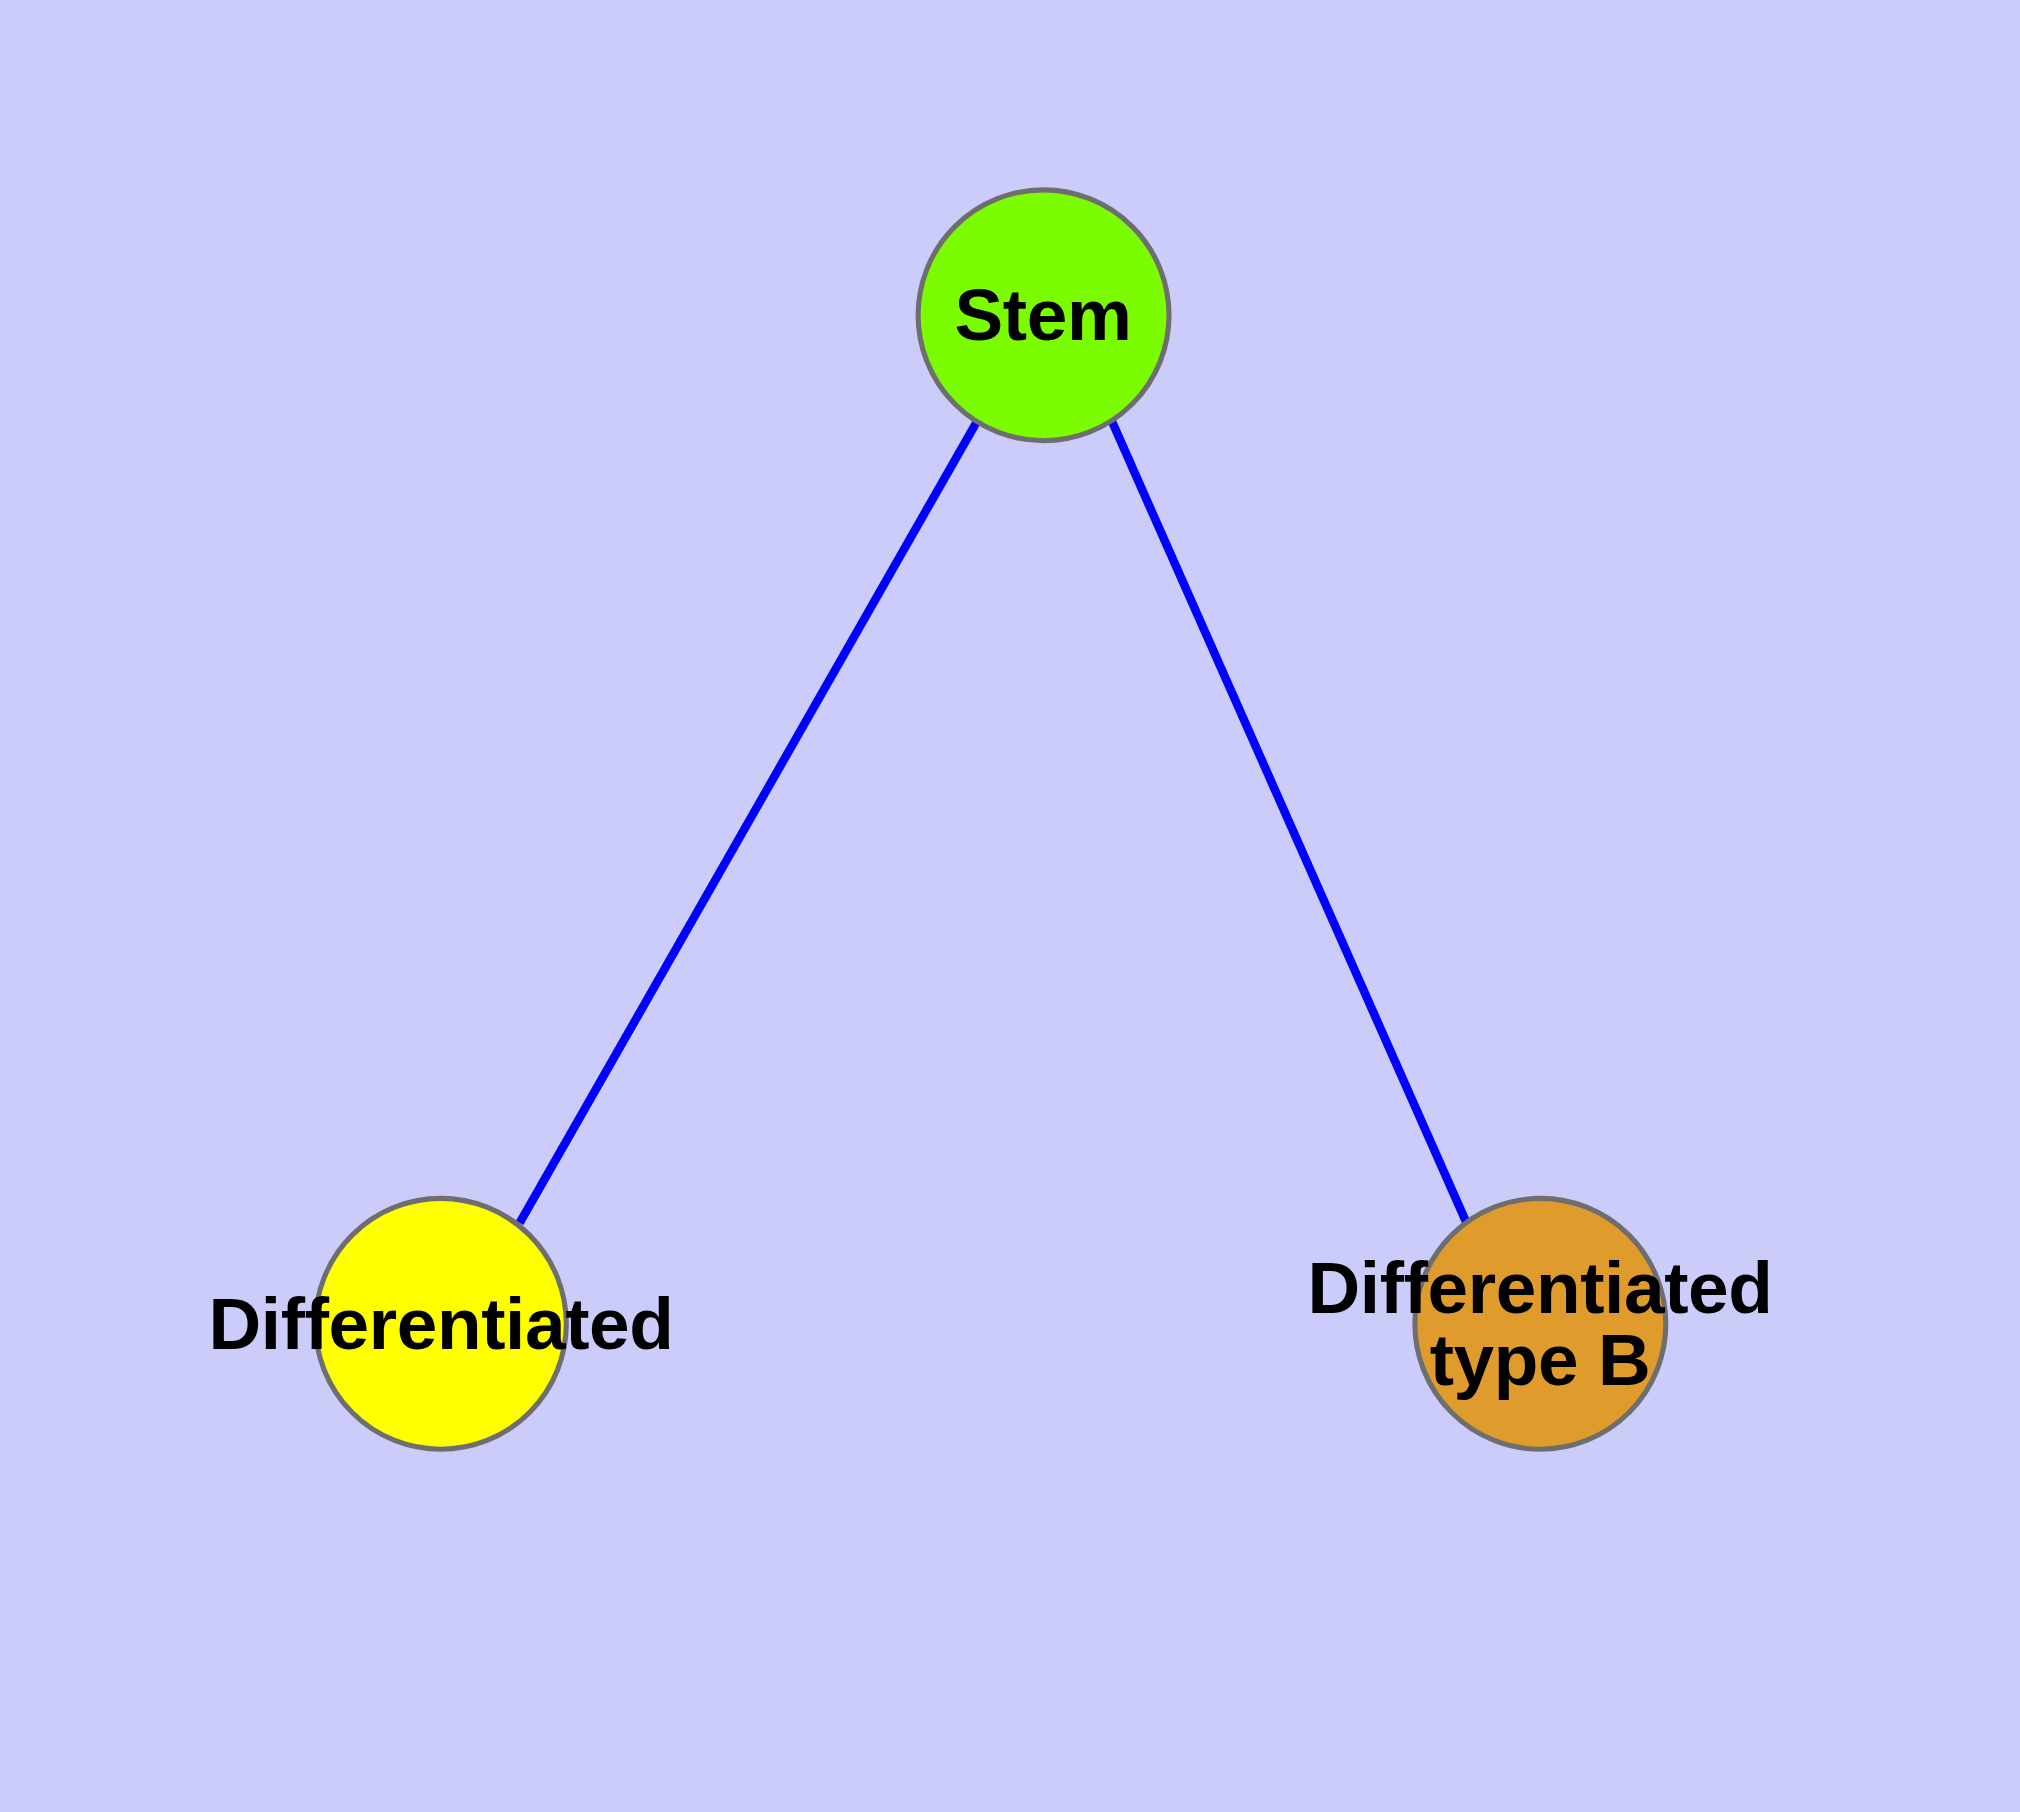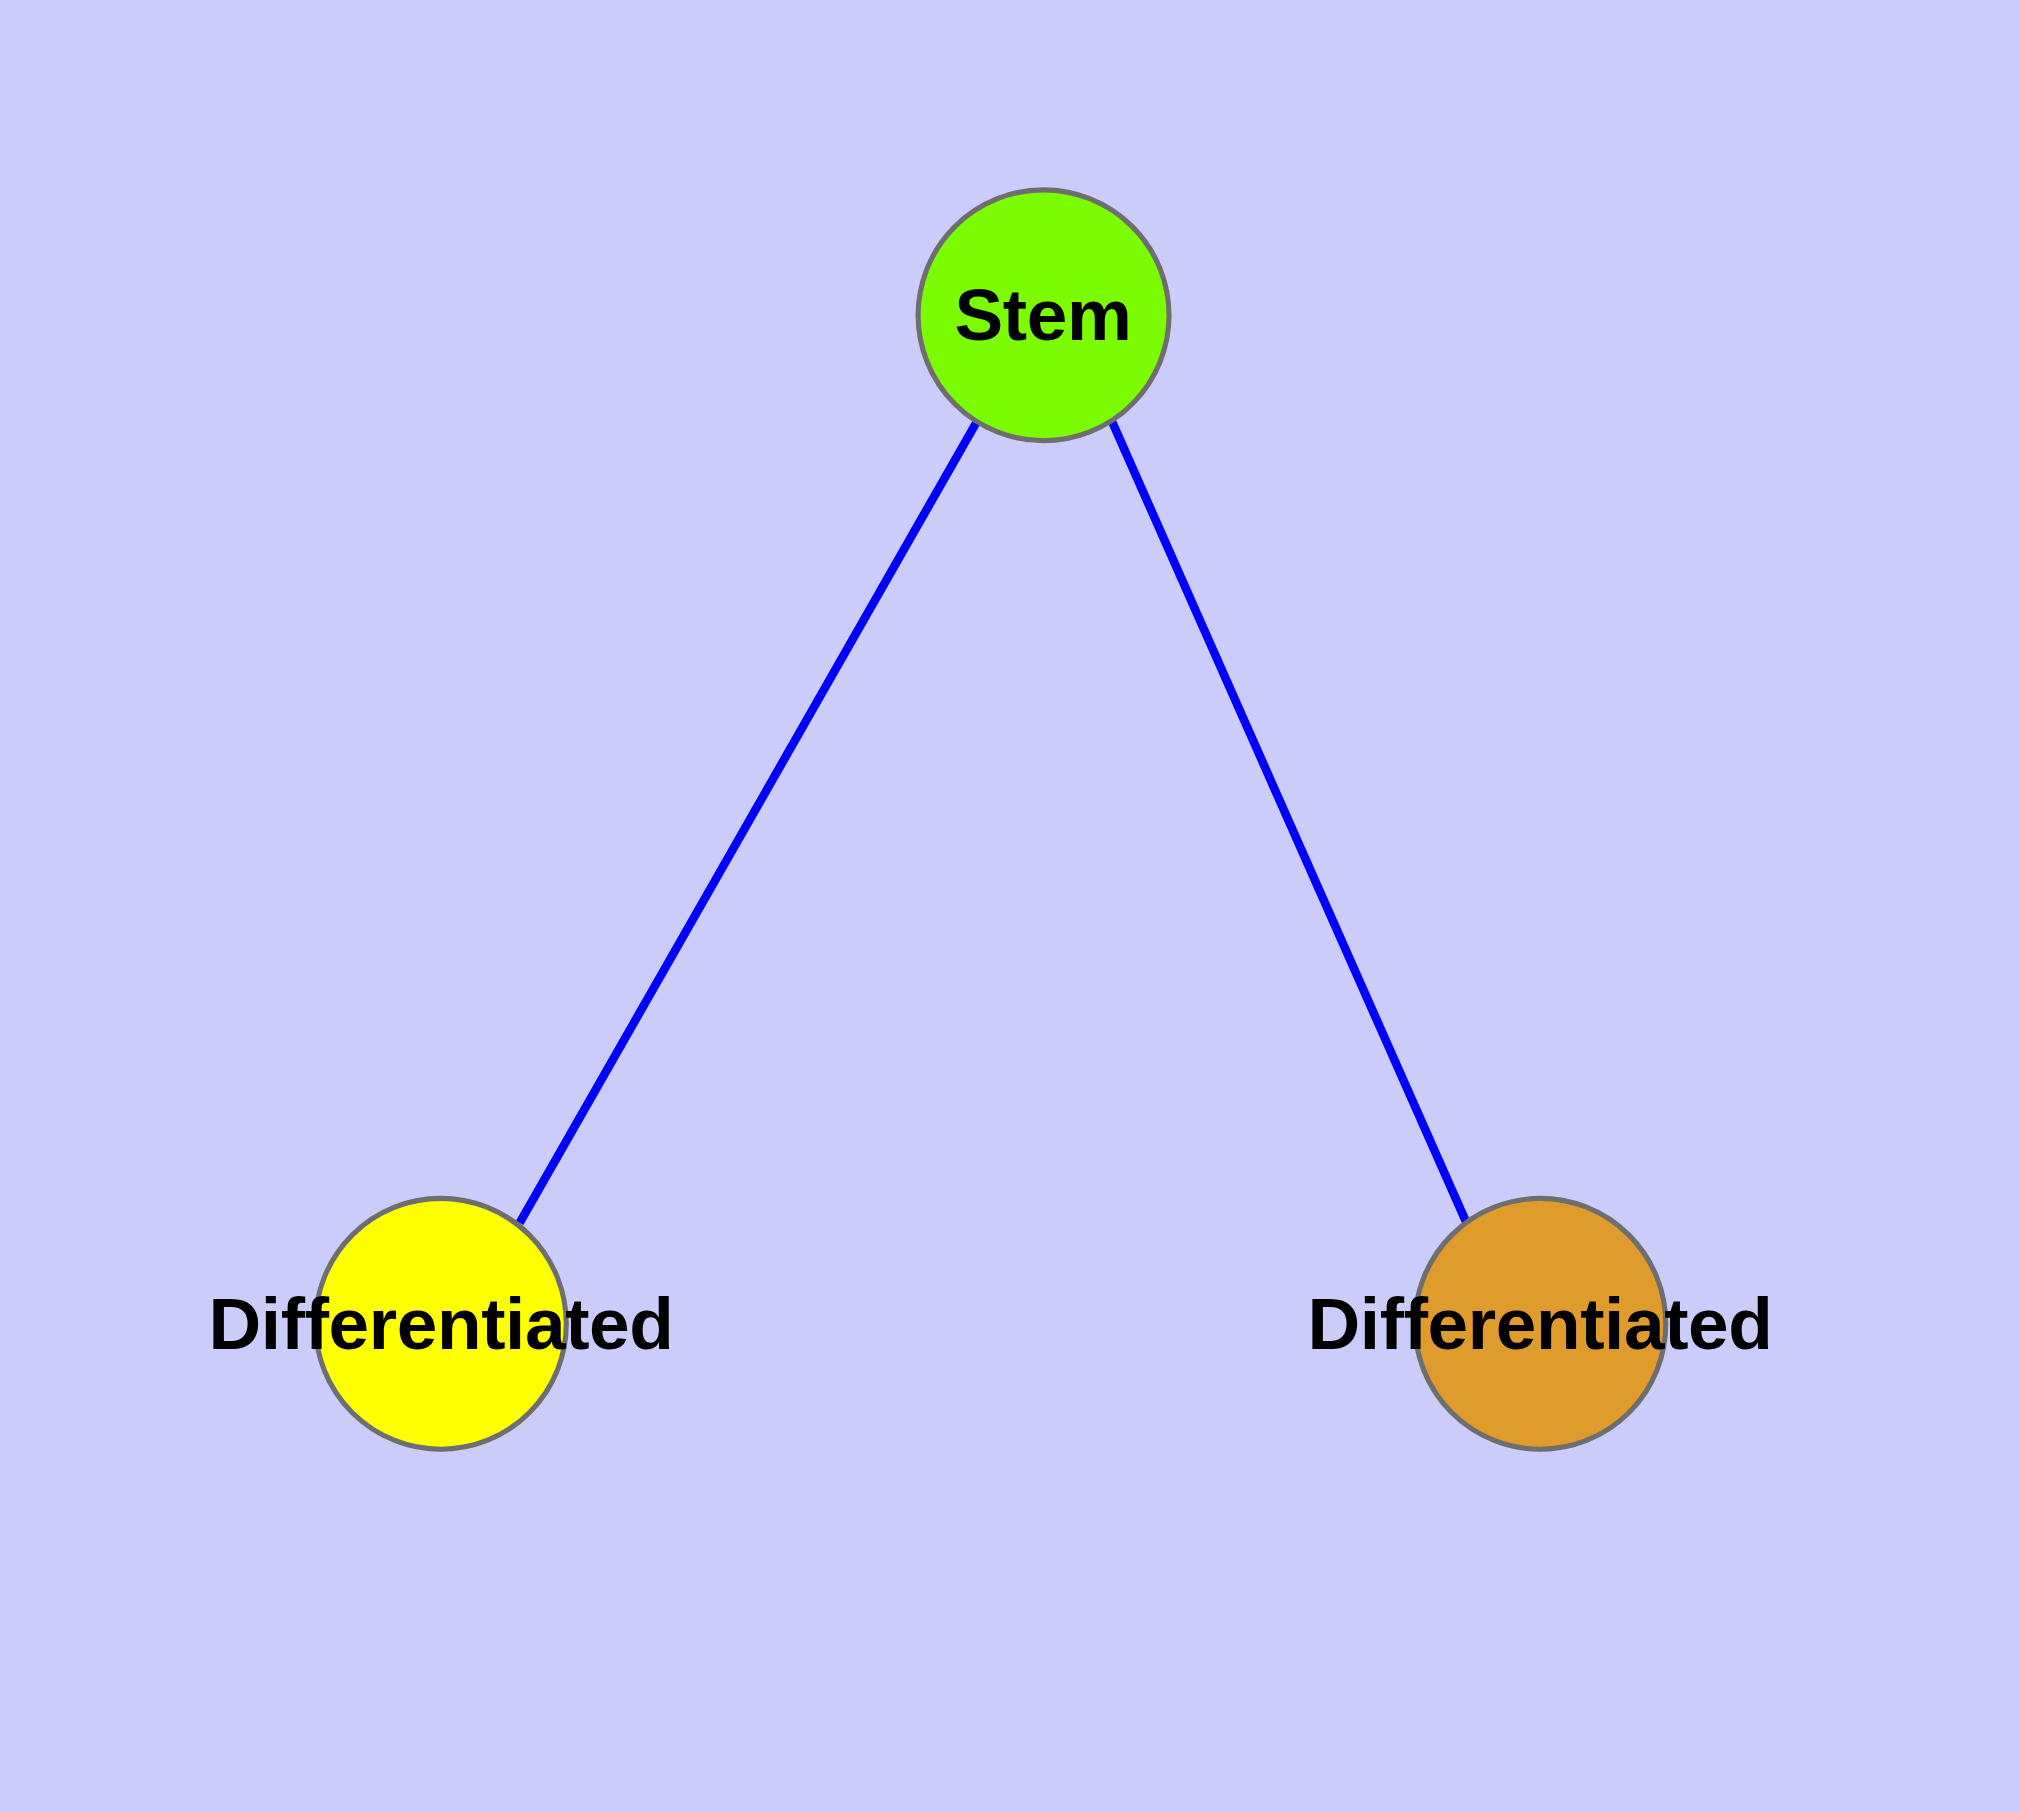--- a/index.html
+++ b/index.html
@@ -52,17 +52,17 @@
     <g id="node-layer">
         <circle cx="1231" cy="372" r="148" fill="#7cfc00" stroke="#6e6e6e" stroke-width="6"></circle>
         <circle cx="520" cy="1562" r="148" fill="#ffff00" stroke="#6e6e6e" stroke-width="6"></circle>
         <circle cx="1817" cy="1562" r="148" fill="#e09b2d" stroke="#6e6e6e" stroke-width="6"></circle>
       </g>
   </svg>
 
   <div id="label-layer">
       <div class="node-label" style="left: 1043px; top: 315px; color: rgb(0, 0, 0); font-size: 73px;"><div>Stem</div></div>
       <div class="node-label" style="left: 441px; top: 1324px; color: rgb(0, 0, 0); font-size: 73px;"><div>Differentiated</div></div>
-      <div class="node-label" style="left: 1540px; top: 1324px; color: rgb(0, 0, 0); font-size: 73px;"><div>Differentiated</div></div>
+      <div class="node-label" style="left: 1540px; top: 1324px; color: rgb(0, 0, 0); font-size: 73px;"><div>Differentiated</div><div>type B</div></div>
     </div>
 
 </div>
 
 
 </body></html>

